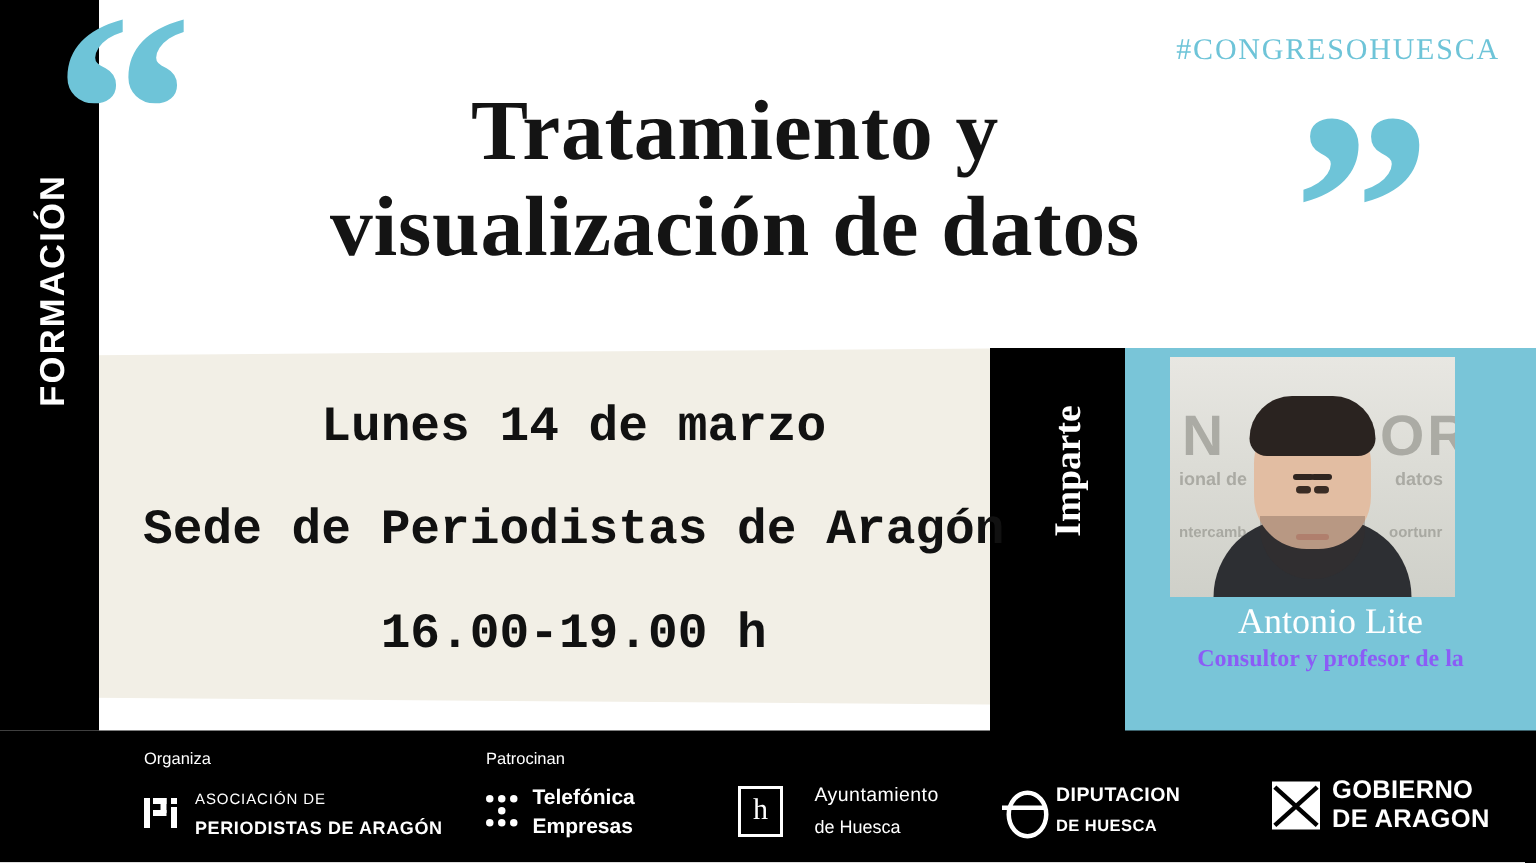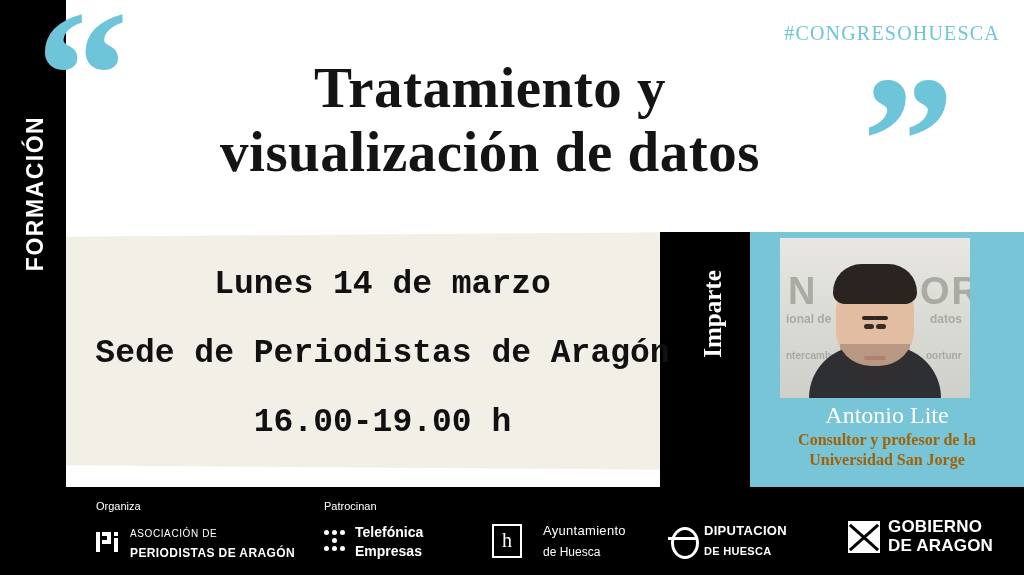--- a/index.html
+++ b/index.html
@@ -297,21 +297,21 @@
     font-family: "Liberation Serif", serif;
     font-size: 24px;
     z-index: 8;
   }
   .speaker-role {
     position: absolute;
     left: 750px;
     top: 430px;
     width: 274px;
     text-align: center;
-    color: #a16207;
+    color: #8b5cf6;
     font-family: "Liberation Serif", serif;
     font-weight: bold;
     font-size: 16px;
     line-height: 1.25;
     z-index: 8;
   }
 
   
   .bottom-band {
     position: absolute;
@@ -471,21 +471,20 @@
         <div class="p-beard"></div>
         <div class="p-mouth"></div>
       </div>
       <div class="p-hair"></div>
     </div>
   </div>
 
   <div class="speaker-name">Antonio Lite</div>
   <div class="speaker-role">
     <div>Consultor y profesor de la</div>
-    <div>Universidad San Jorge</div>
   </div>
 
   <div class="bottom-band"></div>
 
   <div class="sponsor-heading sp-organiza">Organiza</div>
   <div class="sponsor-heading sp-patrocinan">Patrocinan</div>
 
   <div class="logo logo-apa">
     <span class="mark">
       <i class="a"></i>

